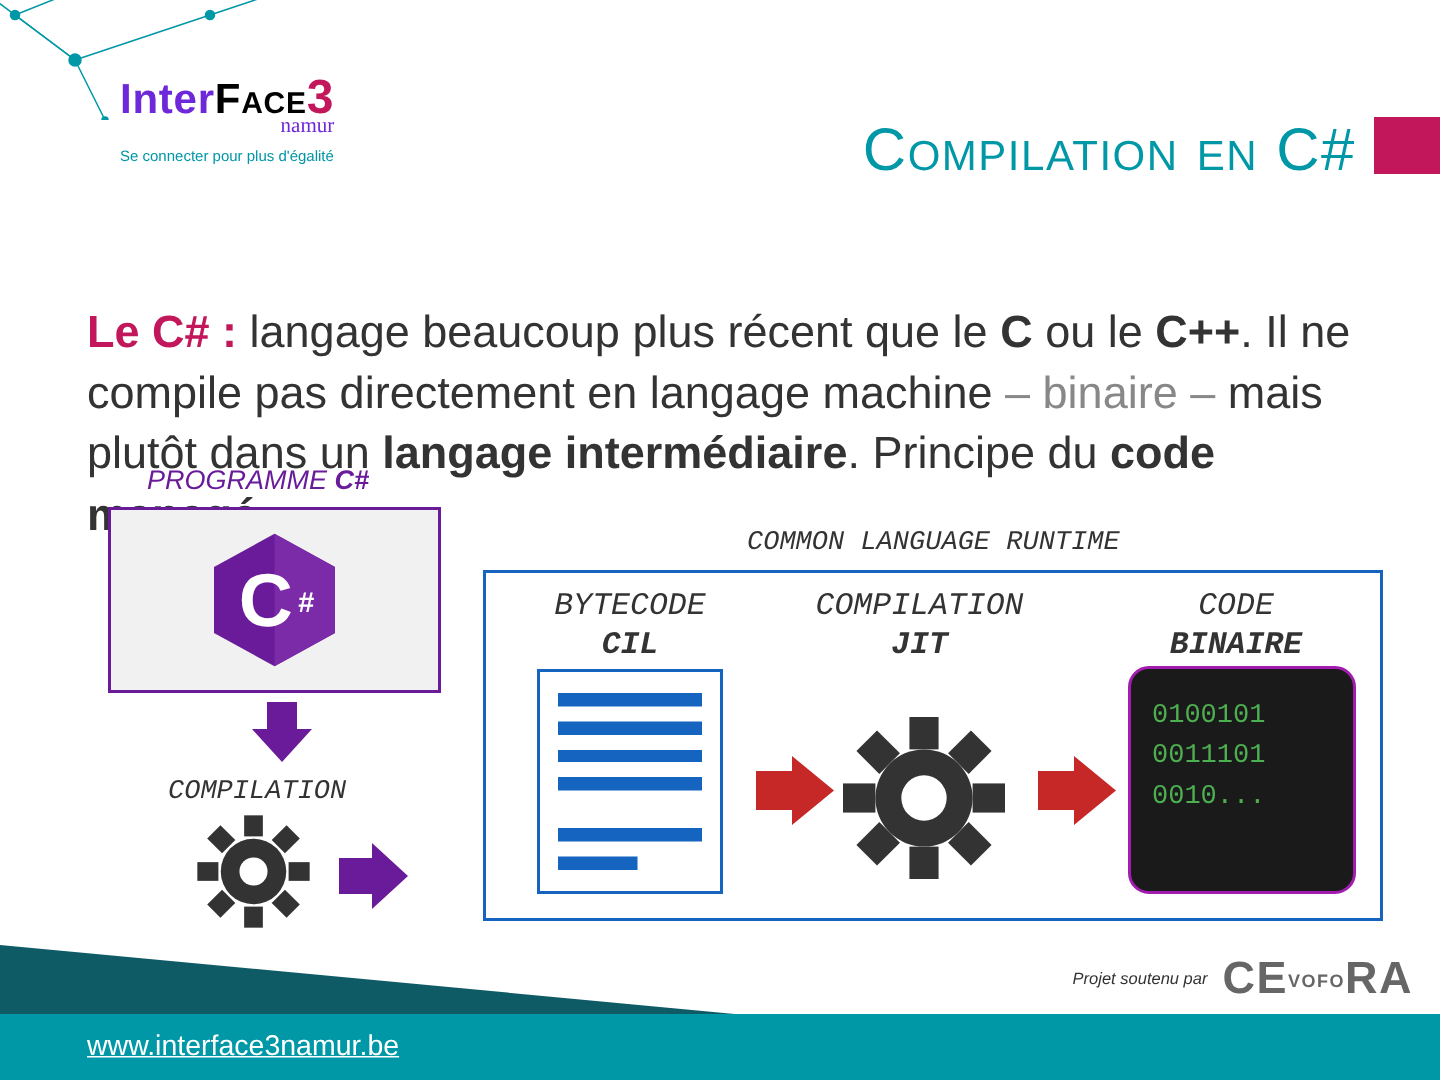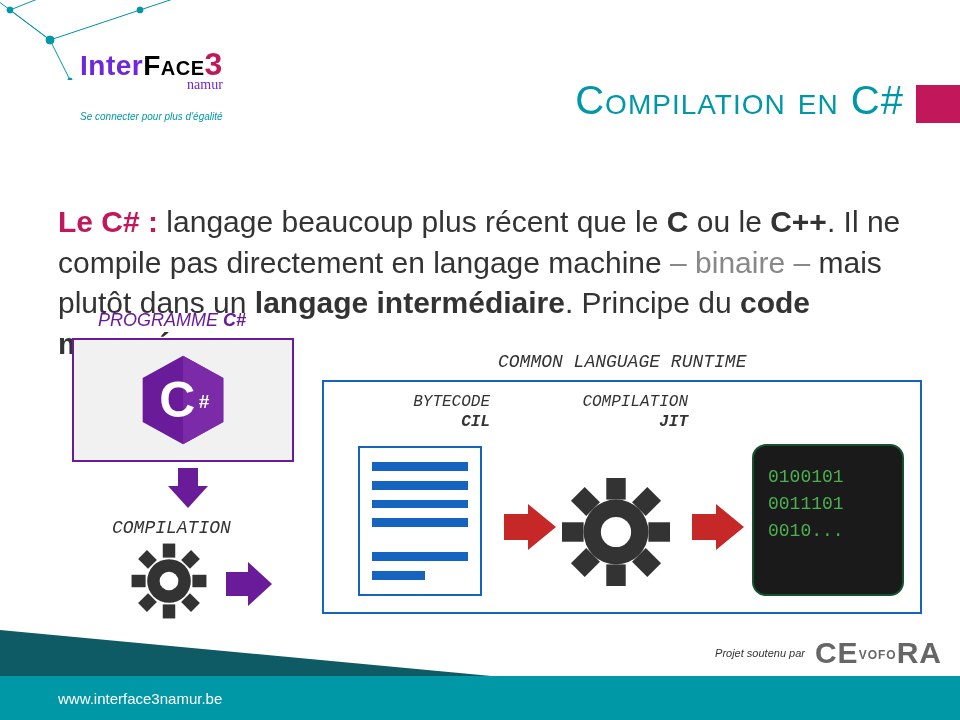--- a/index.html
+++ b/index.html
@@ -8,24 +8,24 @@
 
 .network { position: absolute; top: 0; left: 0; width: 240px; height: 80px; }
 
 
 .logo { position: absolute; top: 46px; left: 80px; }
 .logo-main { font-size: 28px; font-weight: 600; letter-spacing: 0.5px; }
 .logo-main .inter { color: #6d28d9; }
 .logo-main .face { color: #000000; font-variant: small-caps; }
 .logo-main .three { color: #c2185b; font-size: 32px; font-weight: bold; }
 .logo-sub { color: #6d28d9; font-size: 14px; font-family: "Comic Sans MS", cursive; text-align: right; margin-top: -6px; }
-.logo-tag { color: #0097a7; font-size: 10px; font-style: italic; margin-top: 18px; }
-
-
-.title-bar { position: absolute; top: 78px; right: 0; display: flex; align-items: flex-end; }
+.logo-tag { color: #0097a7; font-size: 10px; margin-top: 6px; }
+
+
+.title-bar { position: absolute; top: 78px; right: 0; display: flex; align-items: flex-start; }
 .title-text { color: #0097a7; font-size: 40px; font-variant: small-caps; letter-spacing: 1px; margin-right: 12px; }
 .title-block { width: 44px; height: 38px; background: #c2185b; }
 
 
 .body-text { position: absolute; top: 202px; left: 58px; right: 58px; font-size: 30px; color: #333; line-height: 1.35; }
 .body-text .lead { color: #c2185b; font-weight: bold; }
 .body-text .gray { color: #888; }
 
 
 .diagram { position: absolute; top: 310px; left: 58px; right: 58px; height: 340px; }
@@ -37,40 +37,40 @@
 .csharp-hex { width: 96px; height: 96px; }
 
 .comp-arrow-down { position: absolute; top: 154px; left: 106px; }
 .comp-label { position: absolute; top: 208px; left: 54px; font-family: "Courier New", monospace; font-size: 18px; color: #333; font-style: italic; }
 .gear-small { position: absolute; top: 232px; left: 72px; }
 .comp-arrow-right { position: absolute; top: 250px; left: 164px; }
 
 
 .clr-label { position: absolute; top: 42px; left: 440px; font-family: "Courier New", monospace; font-size: 18px; color: #333; font-style: italic; }
 .clr-box { position: absolute; top: 70px; left: 264px; width: 600px; height: 234px; border: 2px solid #1565c0; }
-.clr-inner-label { position: absolute; font-family: "Courier New", monospace; font-size: 16px; color: #333; font-style: italic; text-align: right; line-height: 1.25; }
+.clr-inner-label { position: absolute; font-family: "Courier New", monospace; font-size: 21px; color: #333; font-style: italic; text-align: center; line-height: 1.25; }
 .clr-inner-label strong { font-weight: bold; }
 .lbl-byte { top: 10px; left: 26px; width: 140px; }
 .lbl-jit { top: 10px; left: 214px; width: 150px; }
 .lbl-bin { top: 10px; left: 430px; width: 140px; }
 
 .doc-icon { position: absolute; top: 64px; left: 34px; width: 124px; height: 150px; border: 2px solid #1565c0; background: #fff; padding: 14px 12px; display: flex; flex-direction: column; gap: 10px; }
 .doc-line { height: 10px; background: #1565c0; }
 .doc-line.short { width: 55%; }
 
 .red-arrow { position: absolute; }
 .ra1 { top: 120px; left: 178px; }
 .gear-big { position: absolute; top: 96px; left: 238px; }
 .ra2 { top: 120px; left: 366px; }
 
-.bin-box { position: absolute; top: 62px; left: 428px; width: 152px; height: 152px; background: #1a1a1a; border: 2px solid #14532d; border-radius: 14px; padding: 18px 14px; font-family: "Courier New", monospace; color: #4caf50; font-size: 18px; line-height: 1.5; }
+.bin-box { position: absolute; top: 62px; left: 428px; width: 152px; height: 152px; background: #1a1a1a; border: 2px solid #a21caf; border-radius: 14px; padding: 18px 14px; font-family: "Courier New", monospace; color: #4caf50; font-size: 18px; line-height: 1.5; }
 
 
 .footer-tri { position: absolute; bottom: 0; left: 0; width: 0; height: 0; border-bottom: 90px solid #0e5b66; border-right: 960px solid transparent; }
-.footer-bar { position: absolute; bottom: 0; left: 0; right: 0; height: 44px; background: #0097a7; display: flex; align-items: center; padding-left: 58px; color: #fff; font-size: 15px; }
+.footer-bar { position: absolute; bottom: 0; left: 0; right: 0; height: 44px; background: #0097a7; display: flex; align-items: center; padding-left: 58px; color: #fff; font-size: 19px; text-decoration: underline; }
 .footer-right { position: absolute; right: 18px; bottom: 50px; display: flex; align-items: center; gap: 10px; text-align: center; }
 .footer-right .proj { font-size: 11px; font-style: italic; color: #333; }
 .cefora { font-size: 30px; font-weight: 700; color: #666; letter-spacing: 1px; }
 .cefora .stack { display: inline-flex; flex-direction: row; font-size: 12px; line-height: 0.9; vertical-align: middle; }
 </style>
 </head>
 <body>
 
 <svg class="network" viewBox="0 0 240 80">
   <g stroke="#0097a7" stroke-width="1" fill="#0097a7">
@@ -150,20 +150,23 @@
 
   <div class="clr-label">COMMON LANGUAGE RUNTIME</div>
 
   <div class="clr-box">
     <div class="clr-inner-label lbl-byte">
       <span>BYTECODE</span><br><strong>CIL</strong>
     </div>
     <div class="clr-inner-label lbl-jit">
       <span>COMPILATION</span><br><strong>JIT</strong>
     </div>
+    <div class="clr-inner-label lbl-bin">
+      <span>CODE</span><br><strong>BINAIRE</strong>
+    </div>
 
     <div class="doc-icon">
       <div class="doc-line"></div>
         <div class="doc-line"></div>
         <div class="doc-line"></div>
       <div class="doc-line"></div>
         <div style="height:6px"></div>
         <div class="doc-line"></div>
         <div class="doc-line short"></div>
     </div>

